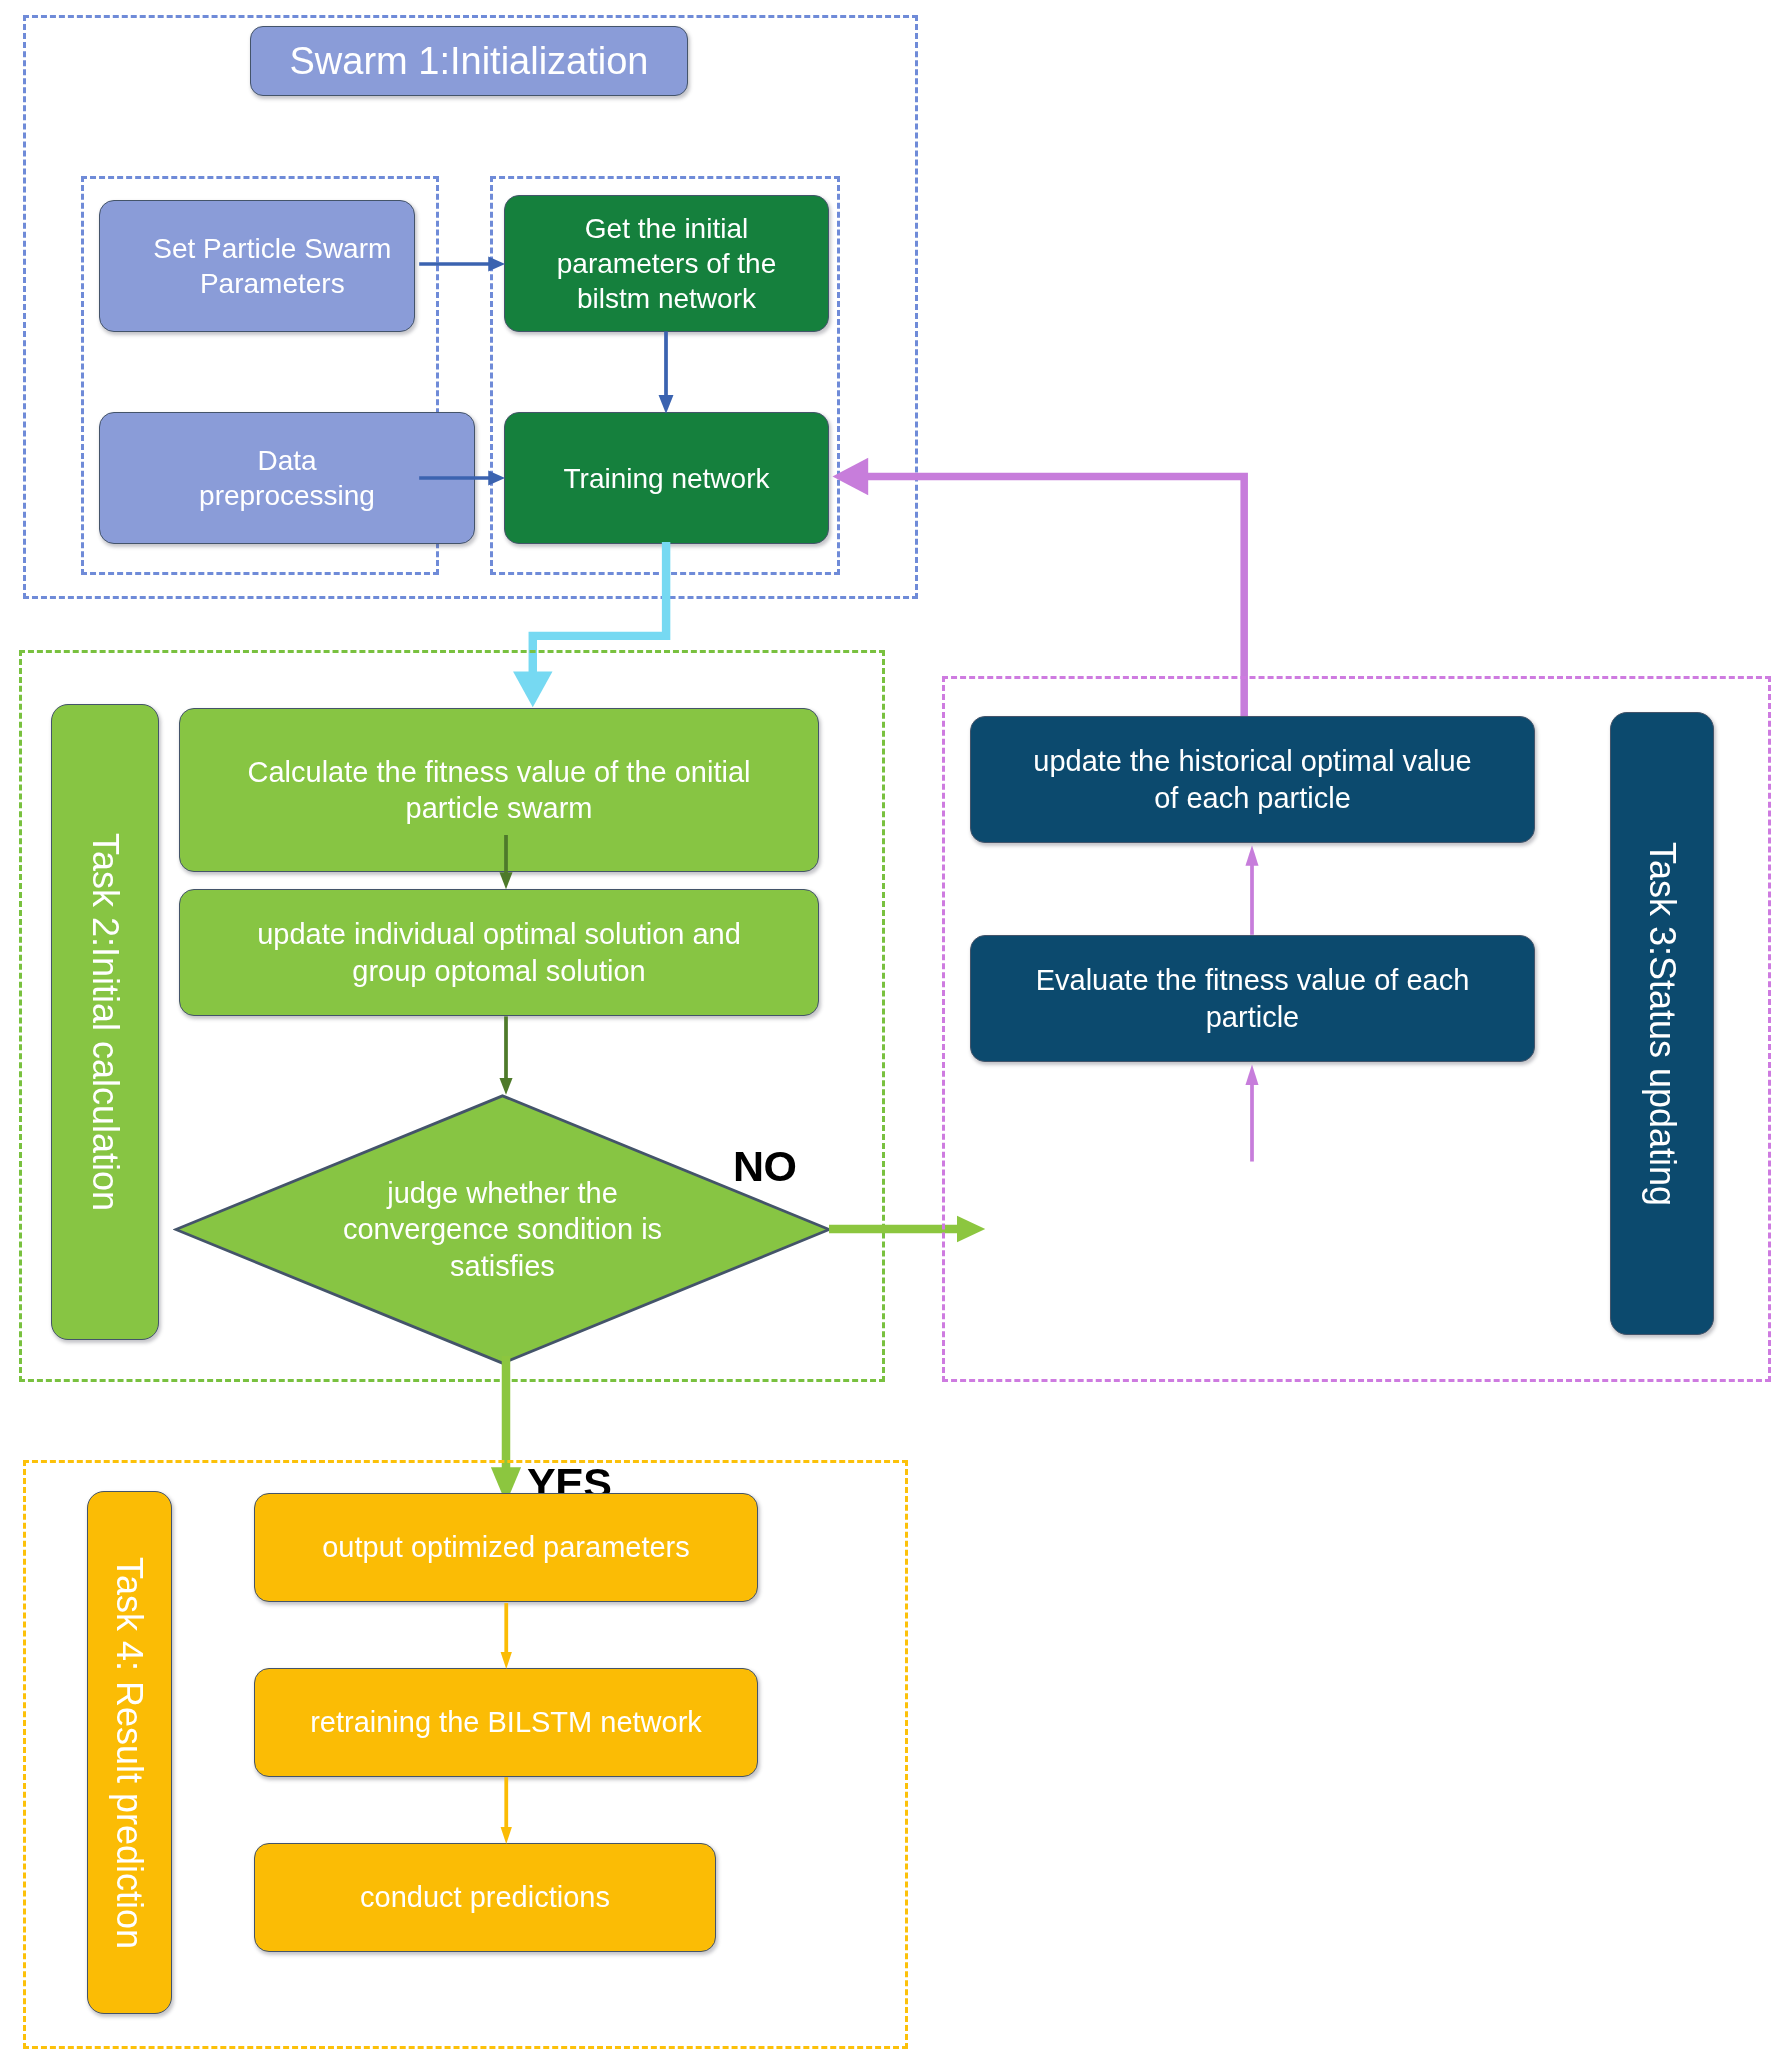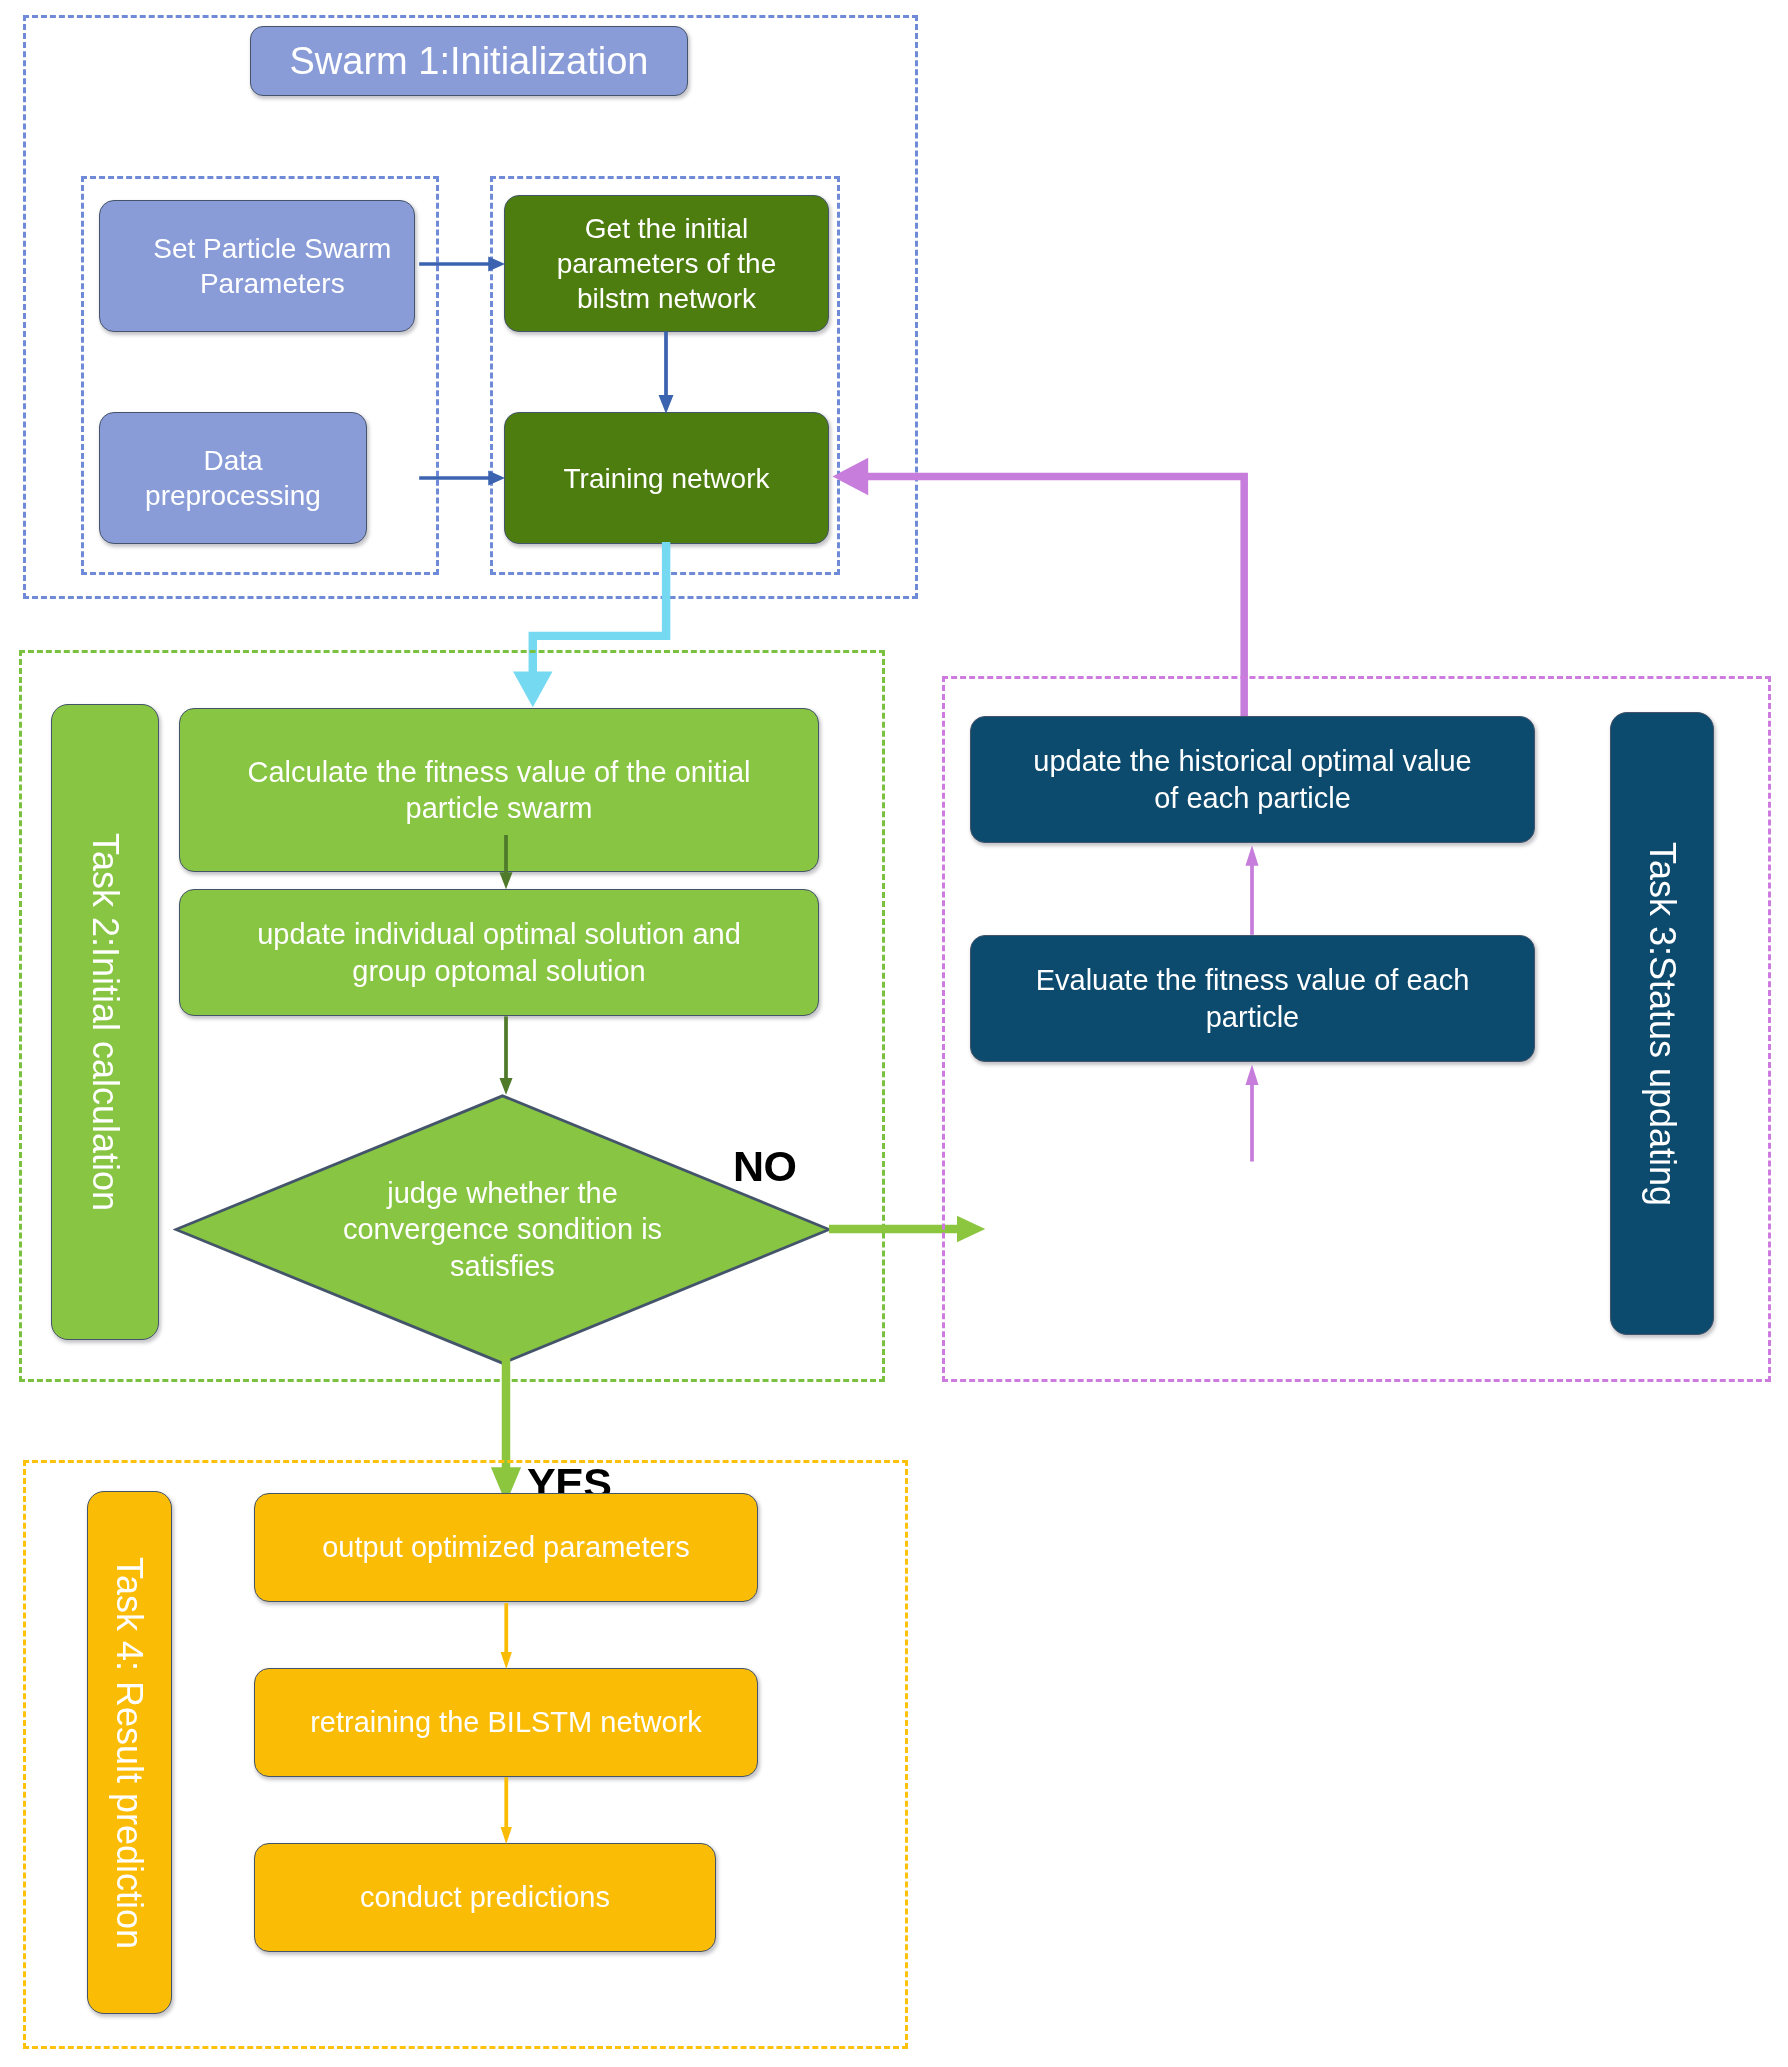--- a/index.html
+++ b/index.html
@@ -32,21 +32,21 @@
     color: #ffffff;
     display: flex;
     align-items: center;
     justify-content: center;
     text-align: center;
     line-height: 1.25;
     padding: 3.8px 9.4px;
     box-shadow: 1.9px 2.8px 3.8px rgba(80,80,90,0.33);
   }
   .node-blue    { background: #8A9CD8; }
-  .node-cyan    { background: #4d7c0f; }
+  .node-cyan    { background: #15803d; }
   .node-green   { background: #87C543; }
   .node-purple  { background: #0c4a6e; }
   .node-orange  { background: #FBBC05; }
 
   .vlabel {
     position: absolute;
     box-sizing: border-box;
     border: 1.9px solid #44546A;
     border-radius: 17px;
     color: #ffffff;
@@ -113,21 +113,21 @@
     <span>Swarm 1:Initialization</span>
   </div>
 
   <div class="dashed-group" style="left:81px; top:176px; width:358px; height:399px; border-color:#6F8BD8;"></div>
 
   <div class="dashed-group" style="left:490px; top:176px; width:350px; height:399px; border-color:#6F8BD8;"></div>
 
   <div class="node node-blue" style="left:99px; top:200px; width:316px; height:132px; font-size:28px; white-space:pre-line;padding-left:40px;">Set Particle Swarm
 Parameters</div>
 
-  <div class="node node-blue" style="left:99px; top:412px; width:268px; height:132px; font-size:28px; white-space:pre-line;">Data
+  <div class="node node-blue" style="left:99px; top:412px; width:376px; height:132px; font-size:28px; white-space:pre-line;">Data
 preprocessing</div>
 
   <div class="node node-cyan" style="left:504px; top:195px; width:325px; height:137px; font-size:28px; white-space:pre-line;">Get the initial
 parameters of the
 bilstm network</div>
 
   <div class="node node-cyan" style="left:504px; top:412px; width:325px; height:132px; font-size:28px; white-space:pre-line;">Training network</div>
 
   <div class="conn" style="left:419px; top:250px; width:89px; height:28px;">
     <svg width="89" height="28" viewBox="0 0 95 30">

